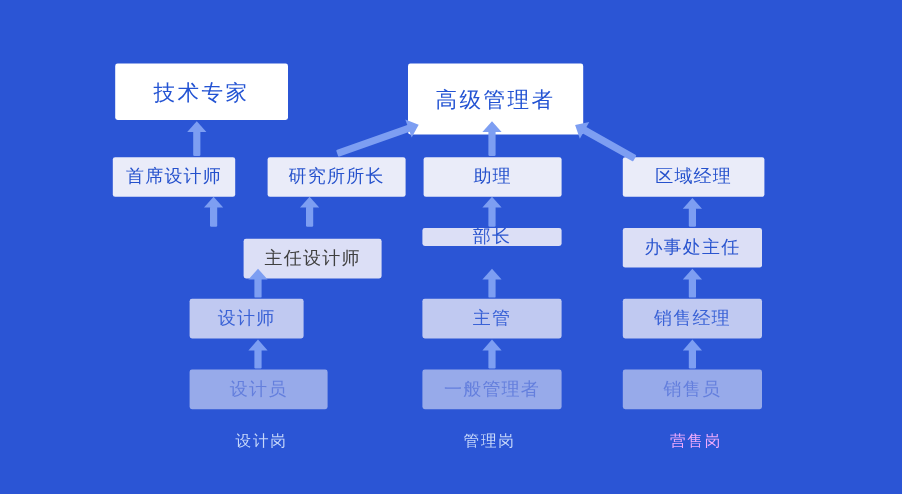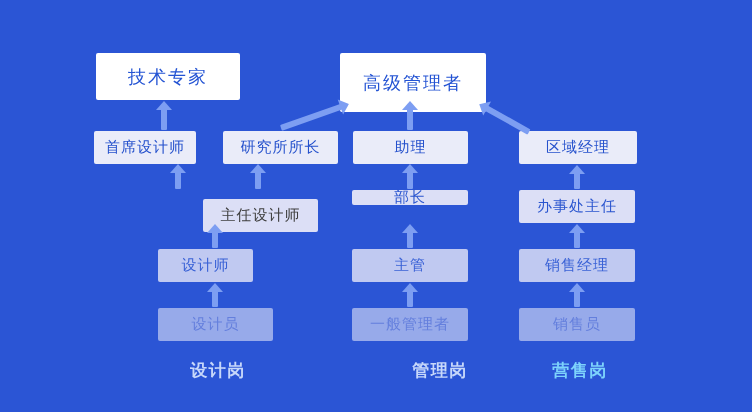--- a/index.html
+++ b/index.html
@@ -27,21 +27,21 @@
     display:block;border-radius:1px;
   }
   .arrow .head{
     position:absolute;right:0;top:0;width:0;height:0;display:block;
     border-top:8px solid transparent;
     border-bottom:8px solid transparent;
     border-left:9px solid #7d9ef2;
   }
   .col-label{
     position:absolute;transform:translateX(-50%);
-    font-size:17px;font-weight:700;letter-spacing:1.5px;white-space:nowrap;
+    font-size:13px;font-weight:400;letter-spacing:1.5px;white-space:nowrap;
   }
 </style>
 </head>
 <body style="background: rgb(43, 85, 213);">
 
 <div id="canvas" style="width: 752px; height: 412px; background: rgb(43, 85, 213);">
     <div class="node top-node" style="left: 96px; top: 53px; width: 144px; height: 47px; background: rgb(255, 255, 255); color: rgb(35, 83, 211);">技术专家</div>
     <div class="node top-node" style="left: 340px; top: 53px; width: 146px; height: 59px; background: rgb(255, 255, 255); color: rgb(35, 83, 211);">高级管理者</div>
     <div class="node" style="left: 94px; top: 131px; width: 102px; height: 33px; background: rgb(234, 236, 249); color: rgb(37, 81, 204);">首席设计师</div>
     <div class="node" style="left: 223px; top: 131px; width: 115px; height: 33px; background: rgb(234, 236, 249); color: rgb(37, 81, 204); font-family: Liberation Serif, serif;">研究所所长</div>
@@ -106,15 +106,15 @@
     </div>
     <div class="arrow" style="left: 410px; top: 299px; width: 24px; transform: rotate(-90deg);">
       <i class="stem" style="background: rgb(125, 158, 242);"></i>
       <i class="head" style="border-left-color: rgb(125, 158, 242);"></i>
     </div>
     <div class="arrow" style="left: 577px; top: 299px; width: 24px; transform: rotate(-90deg);">
       <i class="stem" style="background: rgb(125, 158, 242);"></i>
       <i class="head" style="border-left-color: rgb(125, 158, 242);"></i>
     </div>
     <div class="col-label" style="left: 218px; top: 359px; color: rgb(199, 216, 250);">设计岗</div>
-    <div class="col-label" style="left: 408px; top: 359px; color: rgb(199, 216, 250); margin-left: 32px;">管理岗</div>
-    <div class="col-label" style="left: 580px; top: 359px; color: #7dd3fc;">营售岗</div>
+    <div class="col-label" style="left: 408px; top: 359px; color: rgb(199, 216, 250);">管理岗</div>
+    <div class="col-label" style="left: 580px; top: 359px; color: #f0abfc;">营售岗</div>
   </div>
 
 </body></html>

